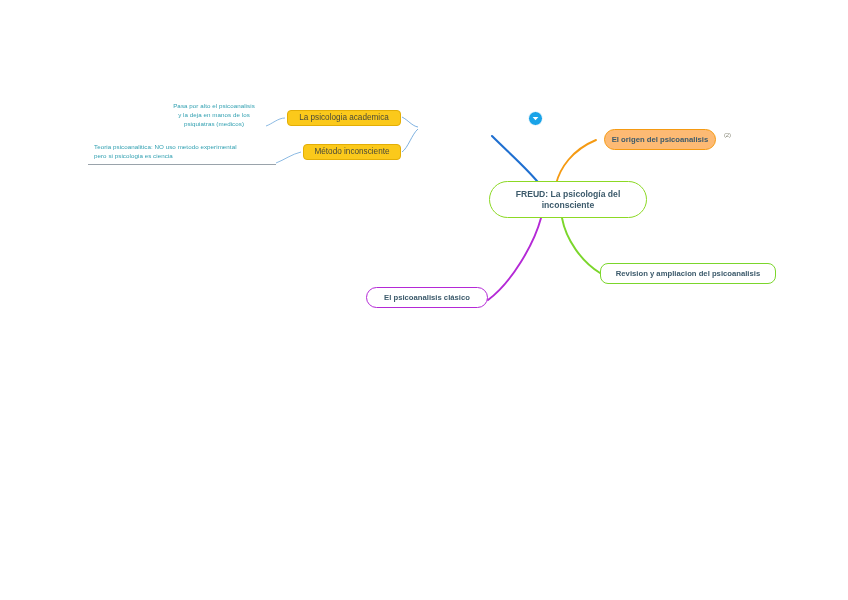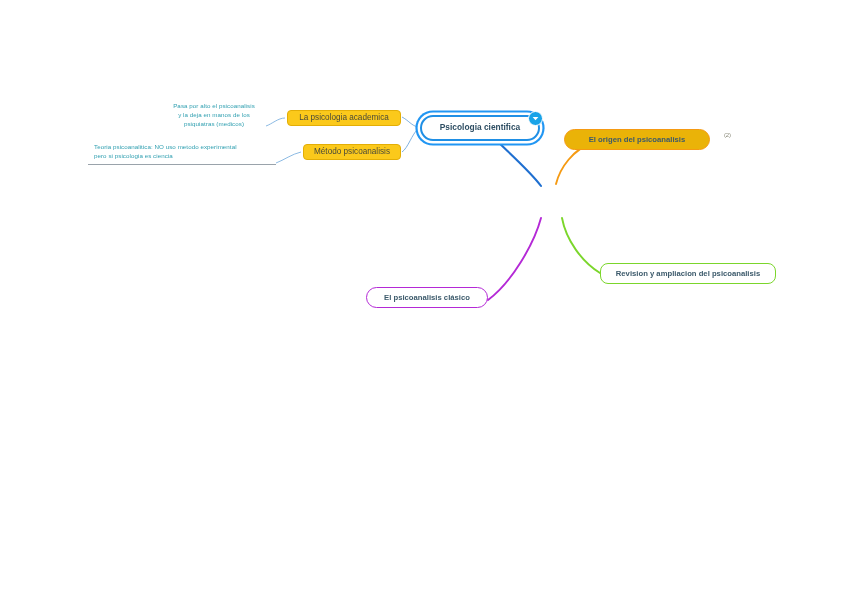--- a/index.html
+++ b/index.html
@@ -62,27 +62,27 @@
     height: 26px;
     border: 2.2px solid #1F8FE5;
     border-radius: 13px;
     background: #ffffff;
     color: #2e4e63;
     font-size: 8.4px;
     font-weight: bold;
     box-shadow: 0 0 0 2.4px #ffffff, 0 0 0 4.6px #2196F3;
   }
   .node-orange {
-    left: 564px;
+    left: 604px;
     top: 129px;
-    width: 146px;
+    width: 112px;
     height: 21px;
     border: 1.5px solid #F59A12;
     border-radius: 11px;
-    background: #eab308;
+    background: #fdba74;
     color: #3c5a6b;
     font-size: 7.7px;
     font-weight: bold;
   }
   .node-green {
     left: 600px;
     top: 263px;
     width: 176px;
     height: 21px;
     border: 1.5px solid #7BD62B;
@@ -195,40 +195,40 @@
     <path d="M 541 218 C 534 244, 512 282, 488 300" fill="none" stroke="#B429D6" stroke-width="1.9" stroke-linecap="round"></path>
 
     <path d="M 418 127 C 412 126, 408 120, 402 117" fill="none" stroke="#6FA8DC" stroke-width="0.9"></path>
     <path d="M 418 129 C 412 134, 408 148, 402 152" fill="none" stroke="#6FA8DC" stroke-width="0.9"></path>
 
     <path d="M 285 118 C 278 118, 272 124, 266 126" fill="none" stroke="#6FA8DC" stroke-width="0.8"></path>
     <path d="M 301 152 C 292 154, 284 160, 276 163" fill="none" stroke="#6FA8DC" stroke-width="0.8"></path>
 
   </svg>
 
-
-  <div class="node node-blue">Psicologia cientifica</div>
+  <div class="node node-central">FREUD: La psicología del inconsciente</div>
+
 
   <div class="collapse-handle">
     <svg width="7" height="5" viewBox="0 0 7 5" xmlns="http://www.w3.org/2000/svg">
       <path d="M 0.6 1 L 3.5 4.2 L 6.4 1 Z" fill="#ffffff"></path>
     </svg>
   </div>
 
   <div class="node node-orange">El origen del psicoanalisis</div>
 
   <div class="count-badge">(2)</div>
 
   <div class="node node-green">Revision y ampliacion del psicoanalisis</div>
 
   <div class="node node-purple">El psicoanalisis clásico</div>
 
   <div class="node node-yellow node-yellow-1">La psicologia academica</div>
 
-  <div class="node node-yellow node-yellow-2">Método psicoanalisis</div>
+  <div class="node node-yellow node-yellow-2">Método inconsciente</div>
 
   <div class="note note-1">Pasa por alto el psicoanalisis
 y la deja en manos de los
 psiquiatras (medicos)</div>
 
   <div class="note note-2">Teoria psicoanalitica: NO uso metodo experimental
 pero si psicologia es ciencia</div>
 
   <div class="note-underline"></div>
 

